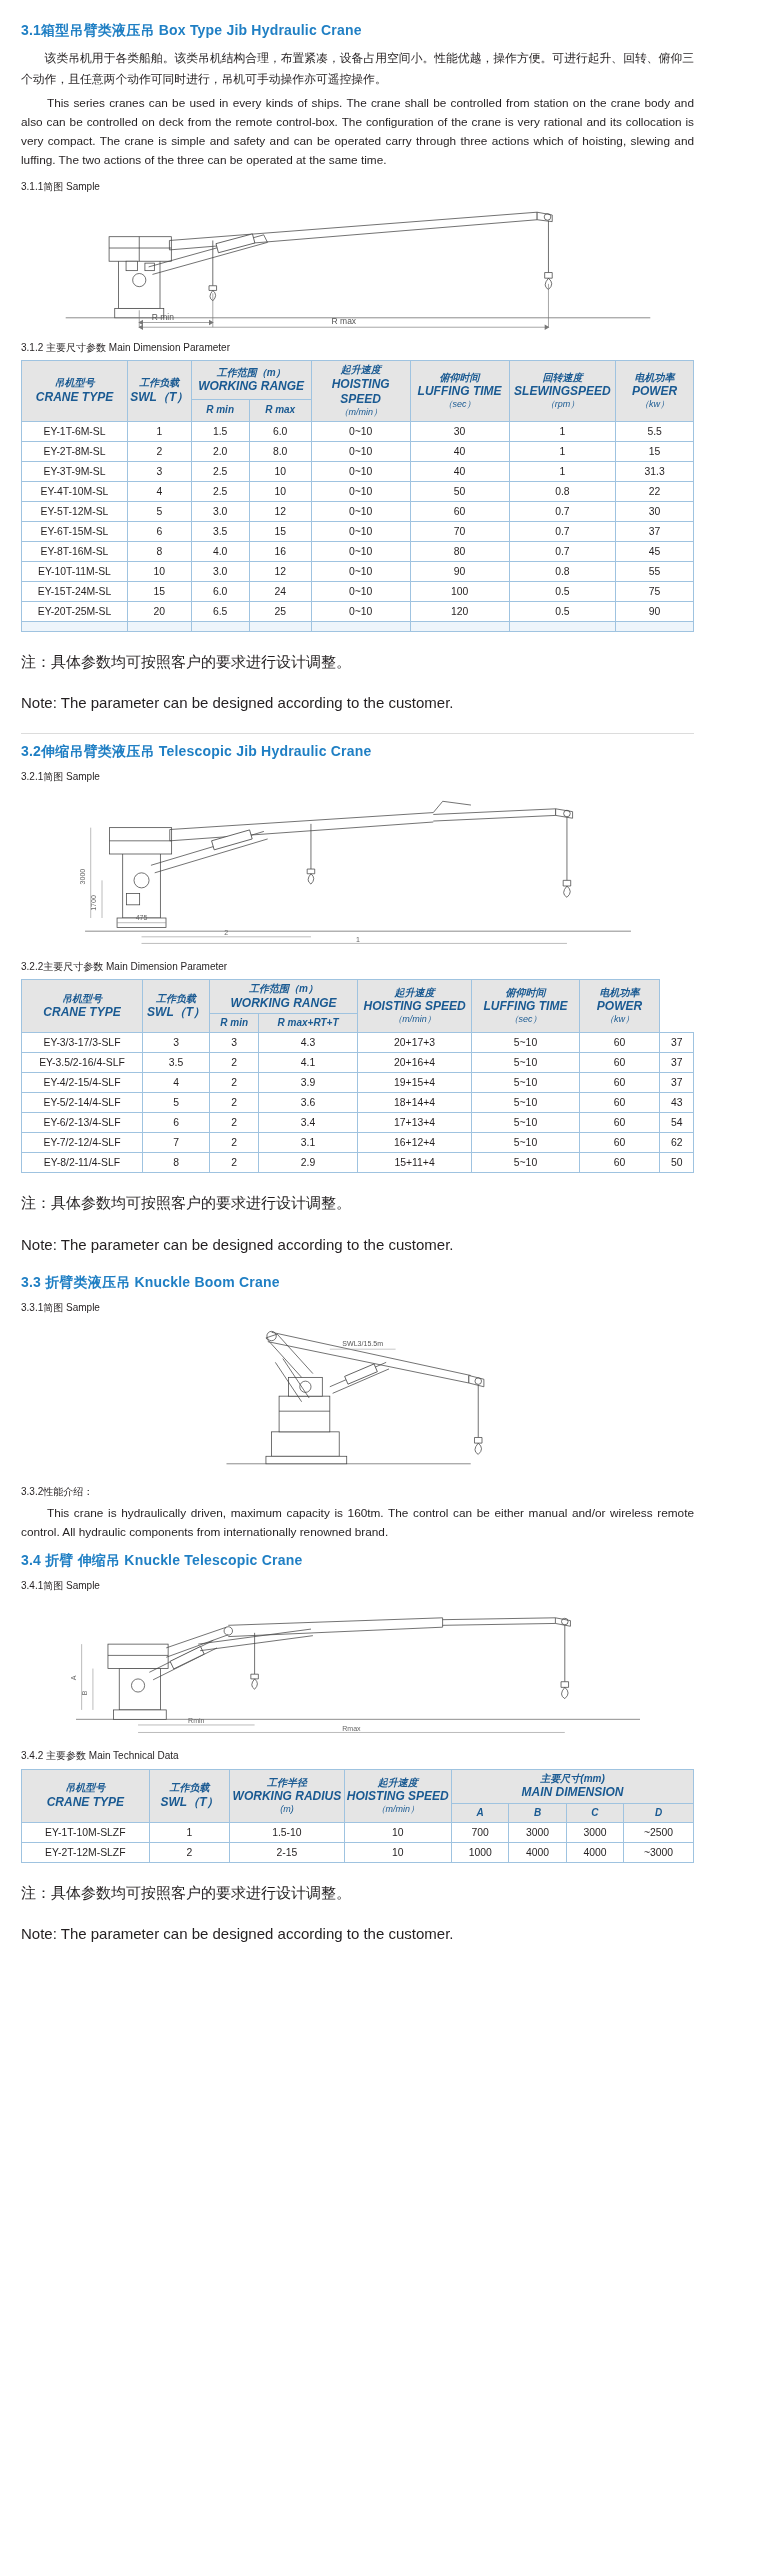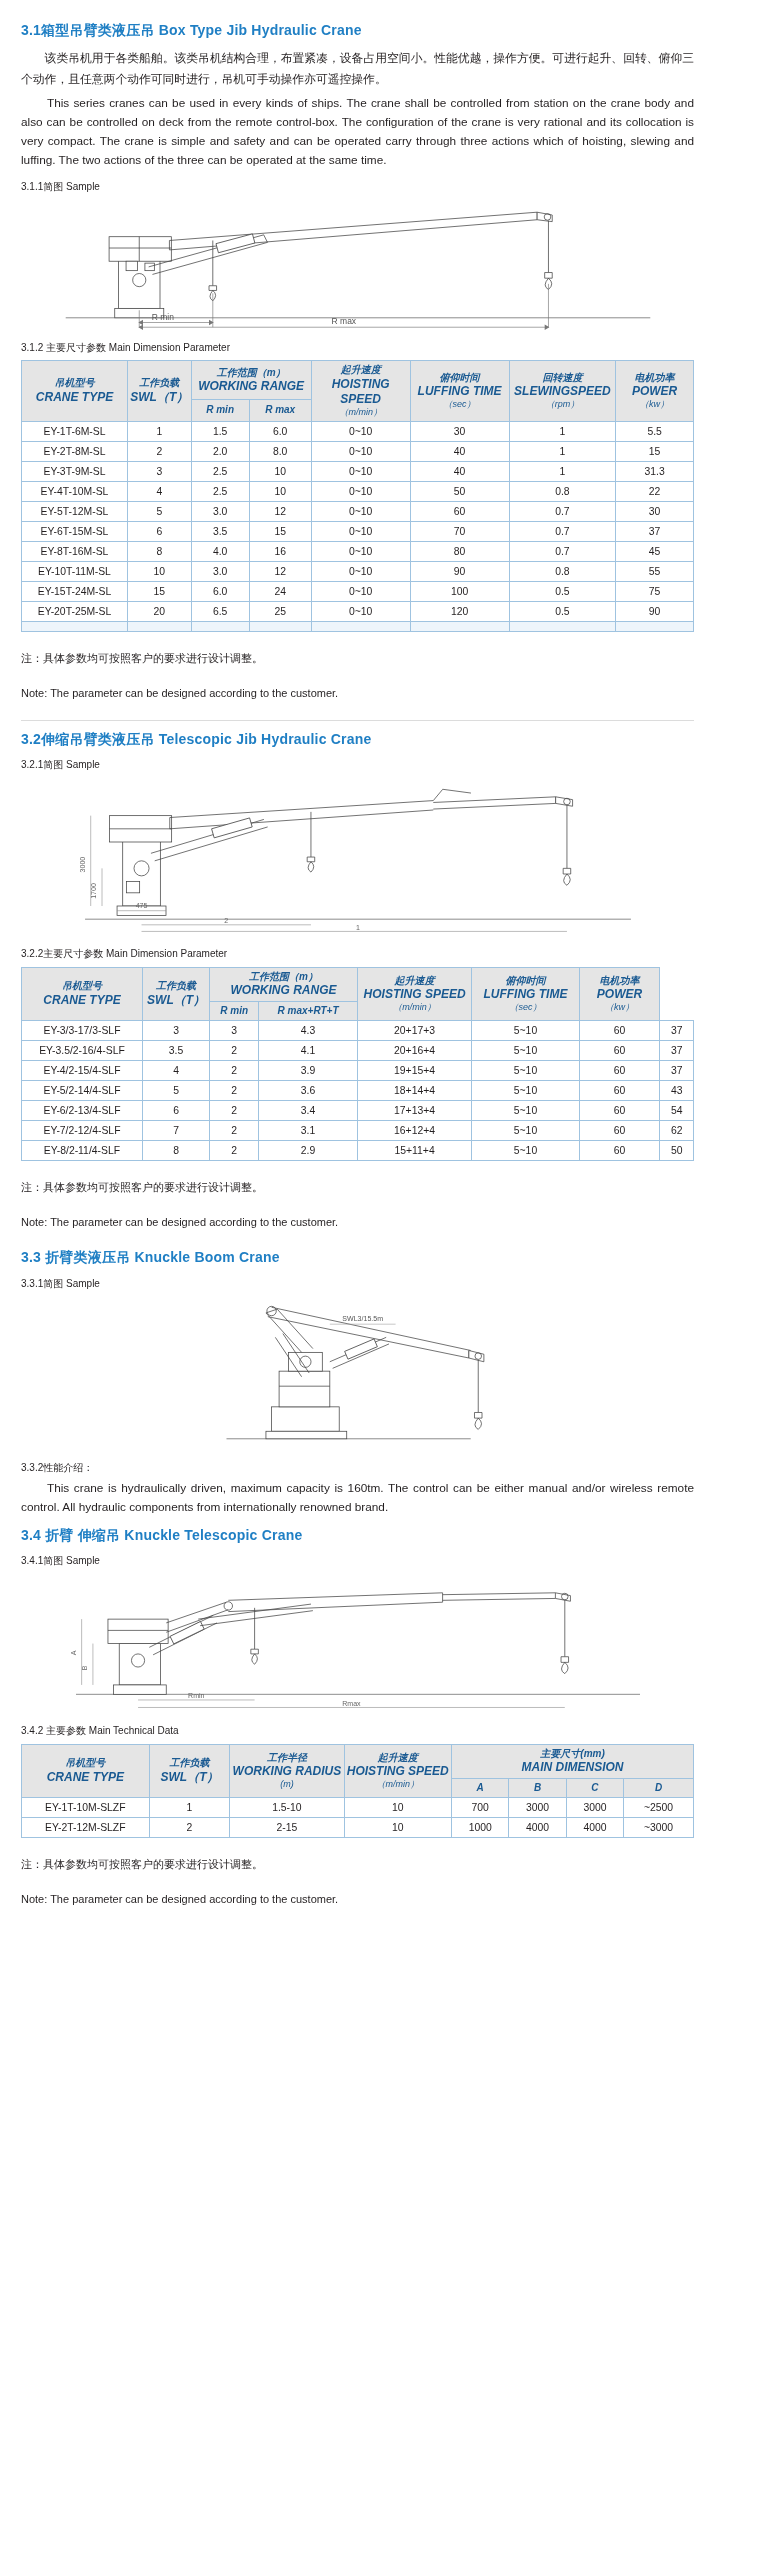--- a/index.html
+++ b/index.html
@@ -33,21 +33,21 @@
     text-indent:2em;
   }
   p.body-en {
     font-size:11.8px;
     line-height:1.62;
     margin:4.7px 0;
     text-align:justify;
   }
   p.body-en.indent { text-indent:2.2em; }
   p.note {
-    font-size:11px;
+    font-size:15px;
     line-height:1.55;
     margin:18px 0;
   }
   .note-block { margin-top:5.7px; margin-bottom:3.8px; }
 
   
   .figure { width:100%; display:block; margin: 5.7px 0 3.8px 0; }
   .figure svg { display:block; margin:0 auto; }
 
   

